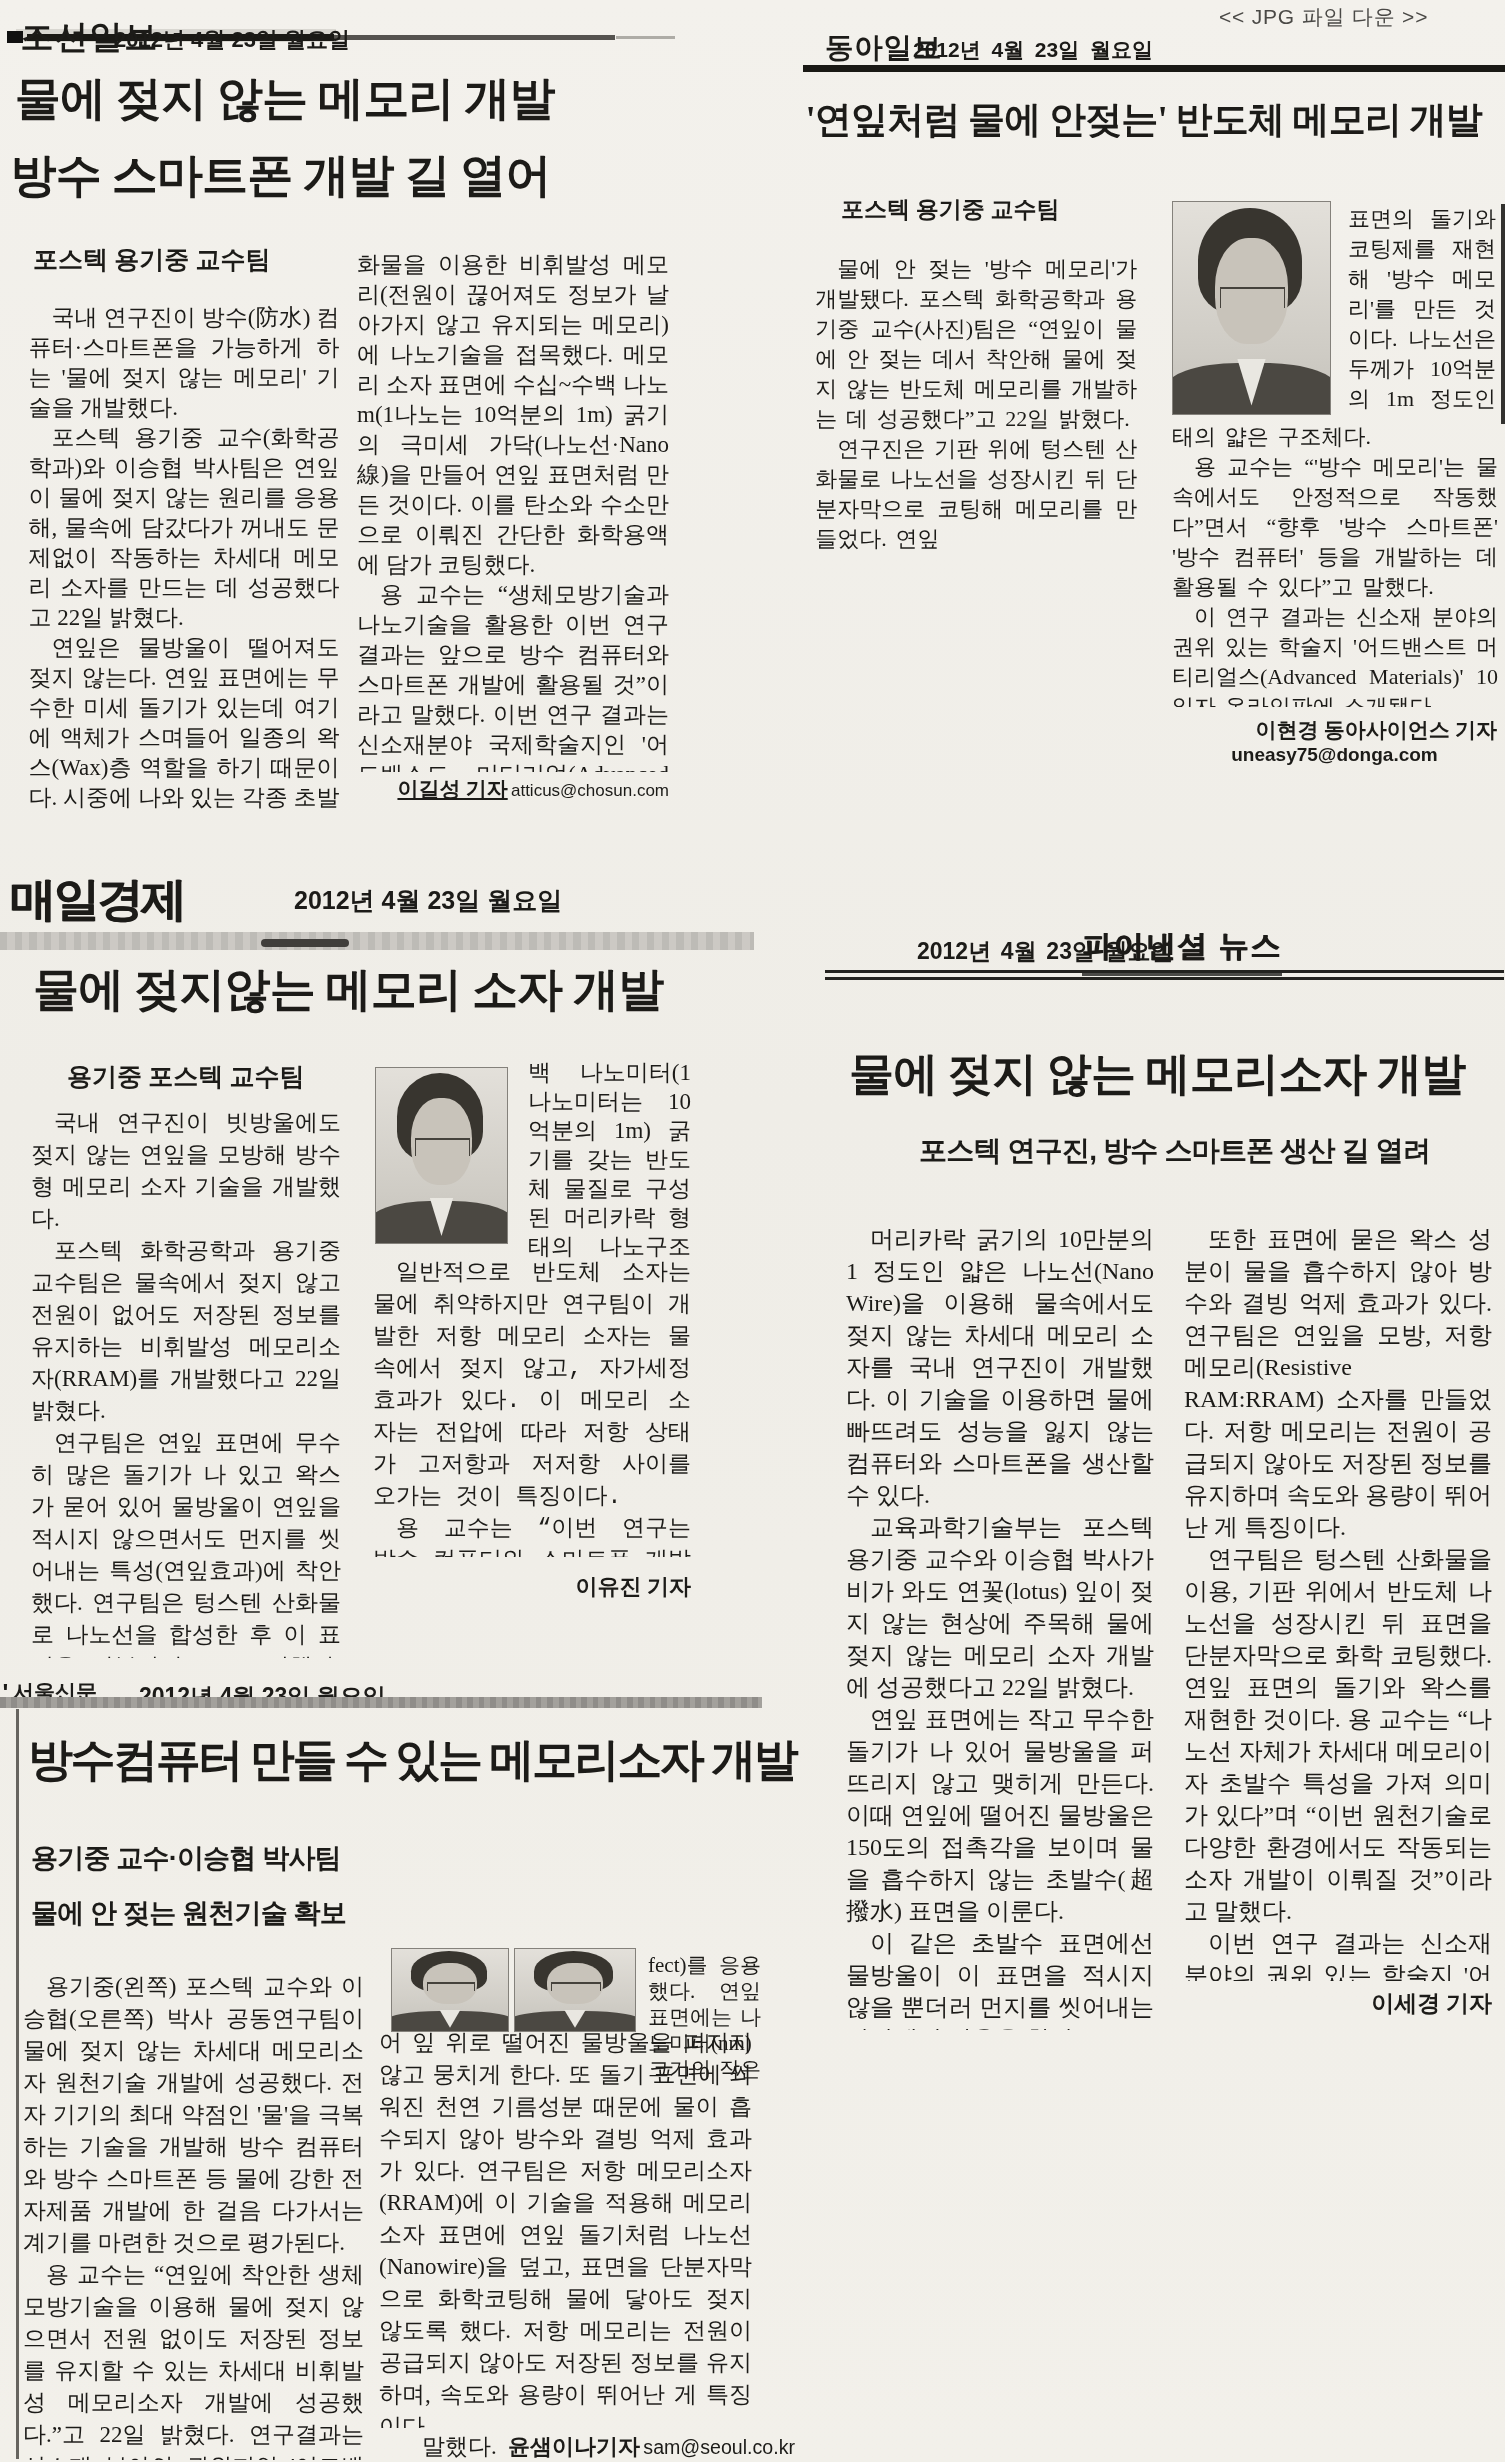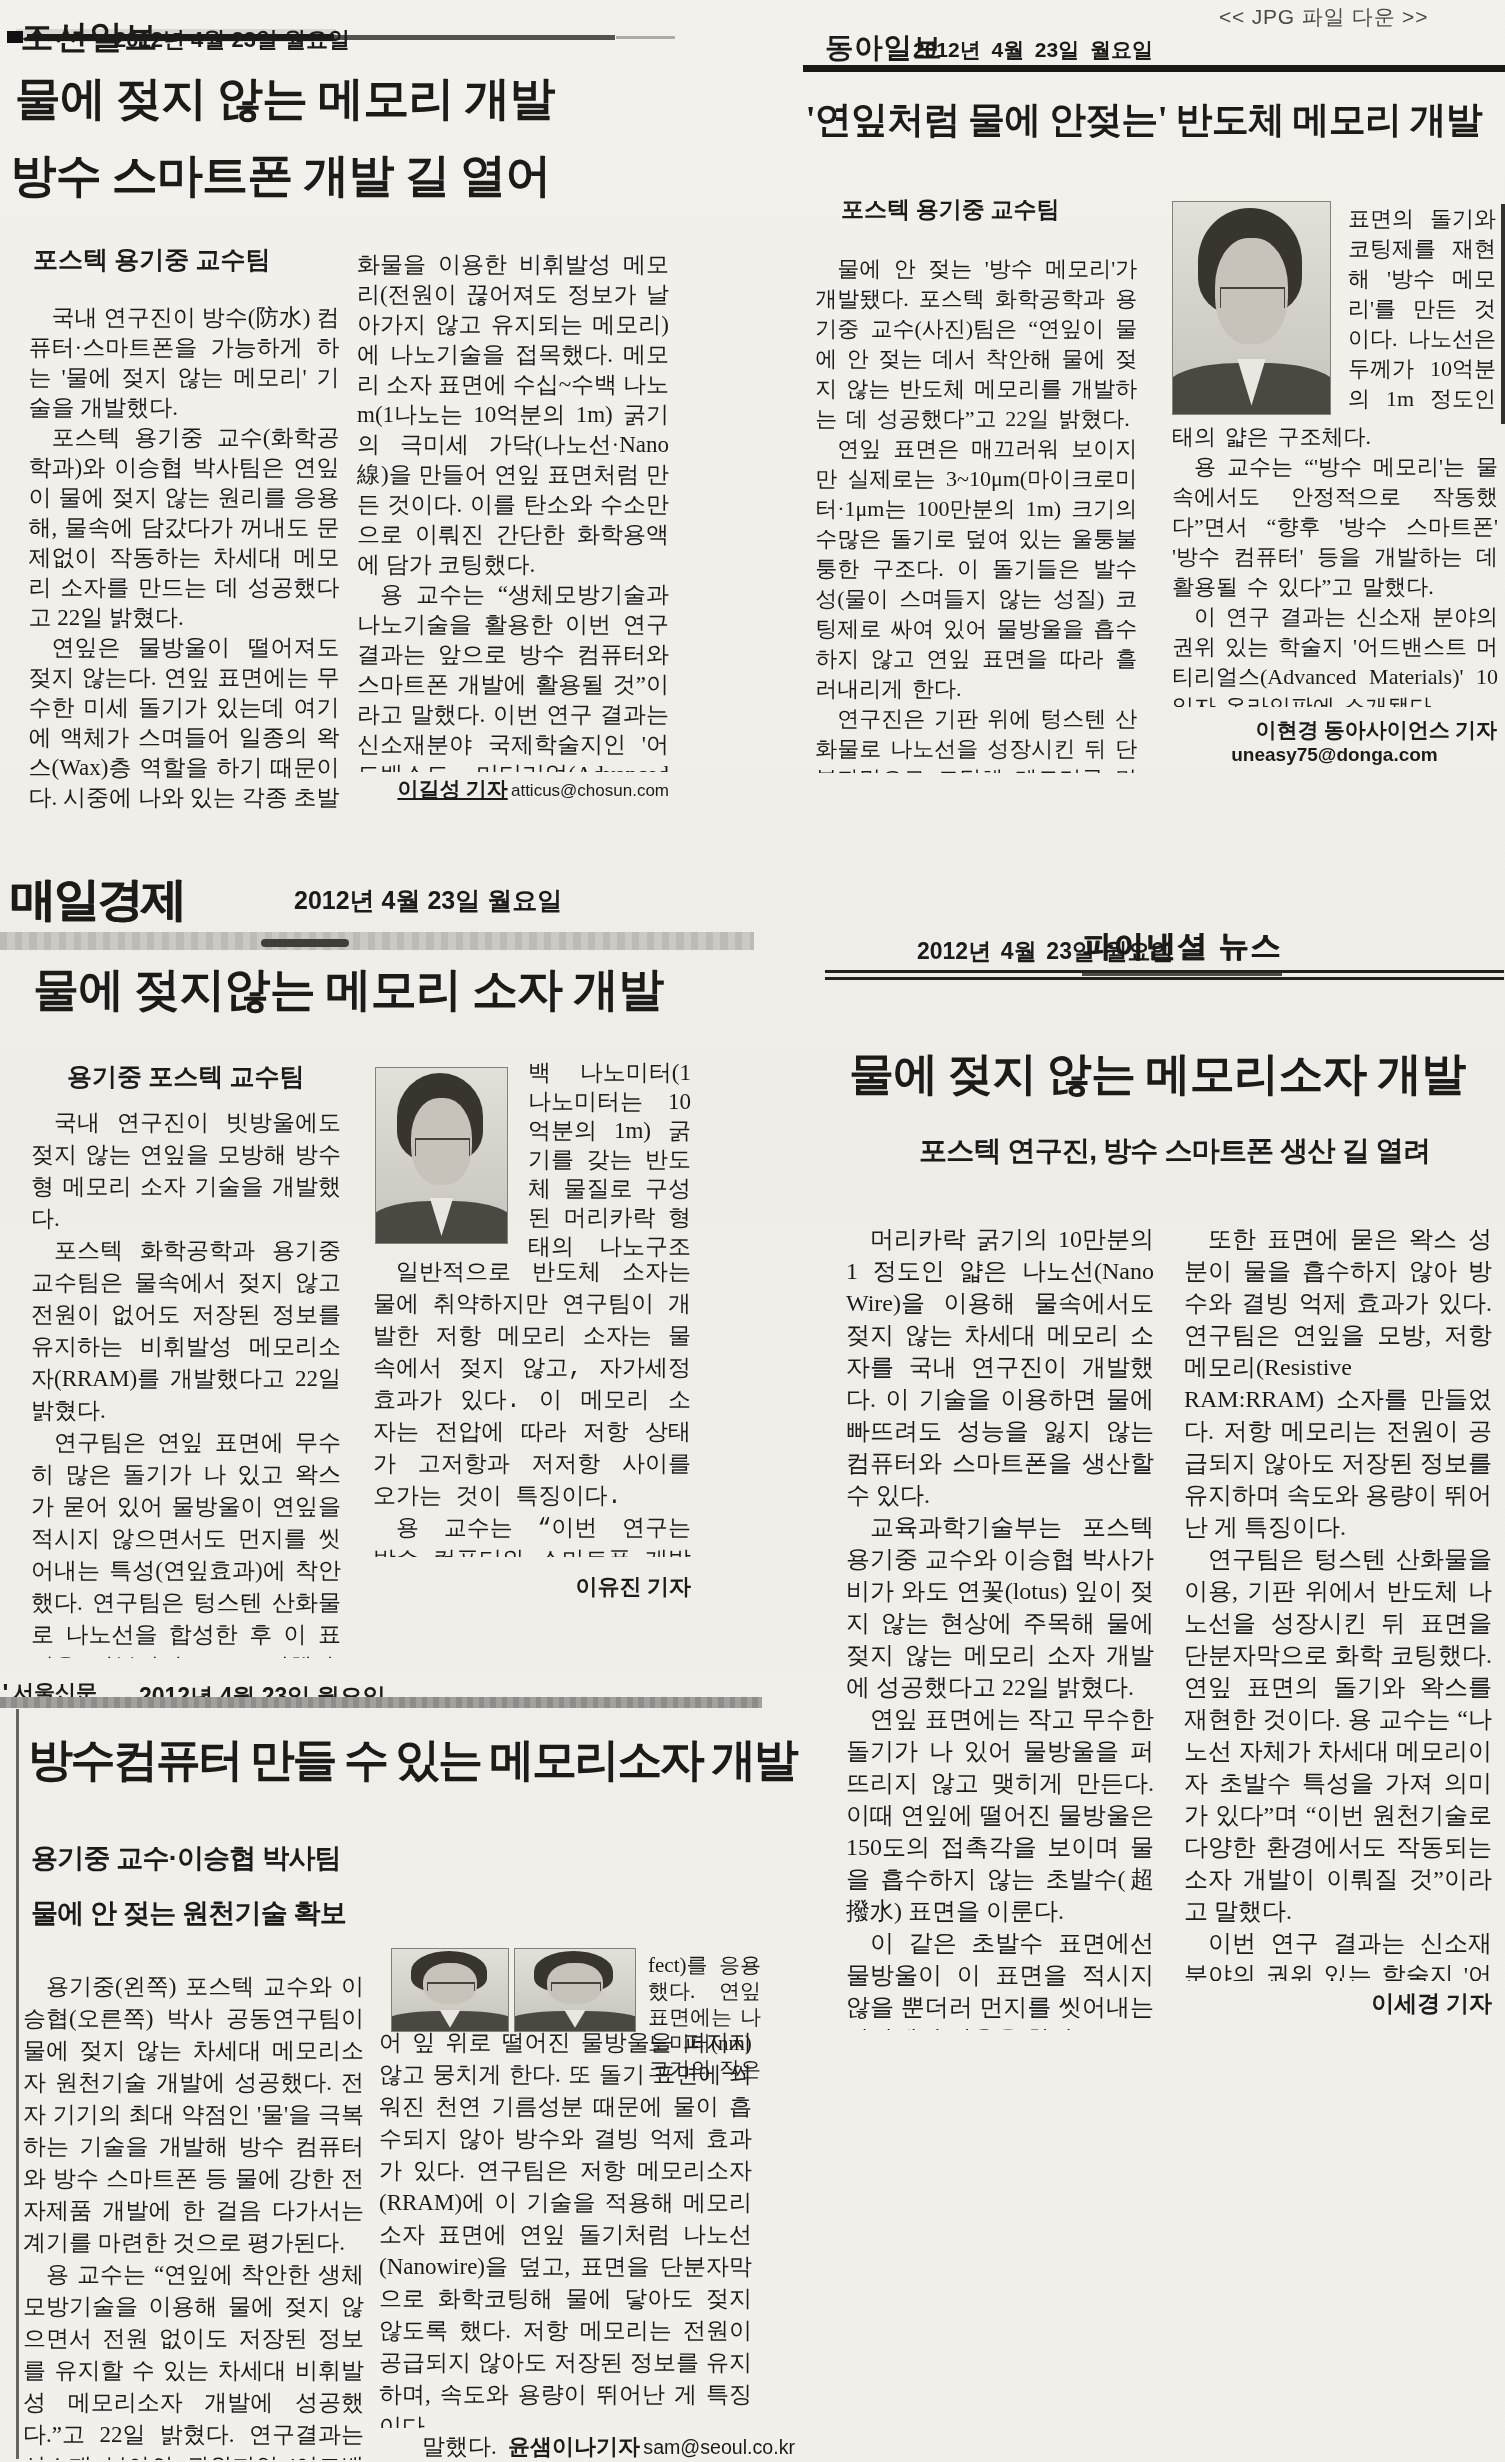--- a/index.html
+++ b/index.html
@@ -64,21 +64,20 @@
 </div>
 
 <div class="clip" style="left:803px;top:0;width:703px;height:783px;">
   <div class="abs sans masthead nowrap" style="left:22px;top:29px;font-size:28.5px;letter-spacing:0.8px;">동아일보</div>
   <div class="abs sans masthead nowrap" style="left:110px;top:36px;font-size:21px;word-spacing:4.9px;">2012년 4월 23일 월요일</div>
   <div class="abs rule" style="left:0;top:65px;width:703px;height:7.3px;"></div>
   <div class="abs headline nowrap" style="left:2.4px;top:95px;font-size:37px;">'연잎처럼 물에 안젖는' 반도체 메모리 개발</div>
   <div class="abs byline nowrap" style="left:38px;top:194px;font-size:23px;">포스텍 용기중 교수팀</div>
   <div class="abs bodycol" style="left:12.2px;top:254px;width:322px;height:519px;font-size:22px;line-height:30px;word-spacing:3.3px;">
     <p>물에 안 젖는 '방수 메모리'가 개발됐다. 포스텍 화학공학과 용기중 교수(사진)팀은 “연잎이 물에 안 젖는 데서 착안해 물에 젖지 않는 반도체 메모리를 개발하는 데 성공했다”고 22일 밝혔다.</p>
-    <p>연잎 표면은 매끄러워 보이지만 실제로는 3~10μm(마이크로미터·1μm는 100만분의 1m) 크기의 수많은 돌기로 덮여 있는 울퉁불퉁한 구조다. 이 돌기들은 발수성(물이 스며들지 않는 성질) 코팅제로 싸여 있어 물방울을 흡수하지 않고 연잎 표면을 따라 흘러내리게 한다.</p>
     <p>연구진은 기판 위에 텅스텐 산화물로 나노선을 성장시킨 뒤 단분자막으로 코팅해 메모리를 만들었다. 연잎</p>
   </div>
   <div class="abs portrait" style="left:369px;top:201px;width:157px;height:212px;">
     <div class="p-hair"></div>
     <div class="p-face"></div>
     <div class="p-glasses"></div>
     <div class="p-body"></div>
     <div class="p-collar"></div>
   </div>
   <div class="abs bodycol" style="left:545px;top:204px;width:148px;height:215px;font-size:22px;line-height:30px;word-spacing:2.4px;">

